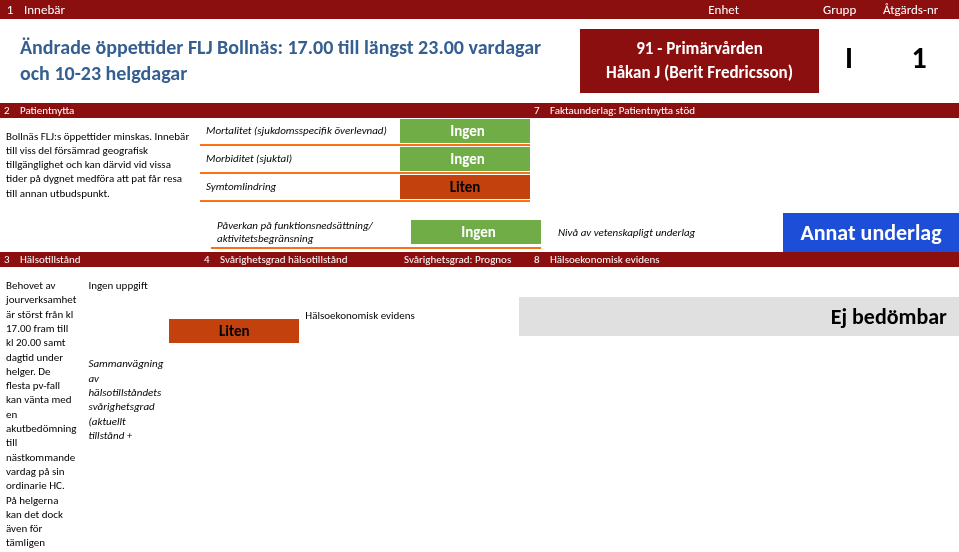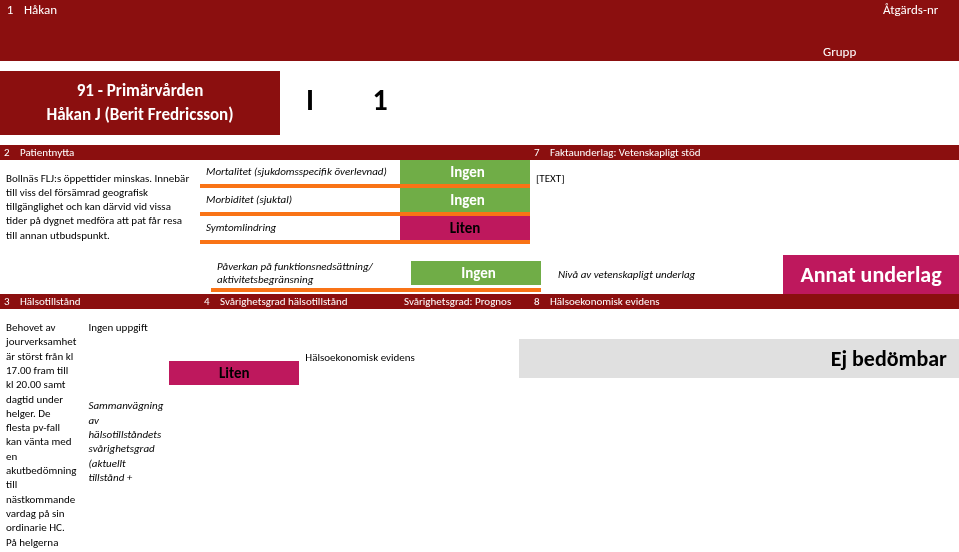--- a/index.html
+++ b/index.html
@@ -2,101 +2,104 @@
 <html><head>
 <meta charset="utf-8">
 <style>
   * { box-sizing: border-box; margin: 0; padding: 0; }
   body { font-family: Calibri, Arial, sans-serif; font-size: 12px; color: #000; background: #fff; width: 959px; }
   
   .header-row { display: flex; background: #8B0F0F; color: #fff; font-size: 13px; }
   .h-num { width: 20px; text-align: center; padding: 2px; }
   .h-atgard { flex: 1; padding: 2px 4px; }
   .h-enhet { width: 280px; padding: 2px 4px; text-align: right; padding-right: 80px; }
-  .h-grupp { width: 60px; padding: 2px 4px; margin-top: 42px; }
+  .h-grupp { width: 60px; padding: 2px 4px; }
   .h-atgnr { width: 80px; padding: 2px 4px; }
   
   .top-section { display: flex; padding: 10px 0; }
   .title-block { flex: 1; padding: 5px 20px; }
   .title-text { font-size: 20px; font-weight: bold; color: #365F91; line-height: 1.3; }
   
-  .unit-block { width: 280px; background: #8B0F0F; color: #fff; font-weight: bold; text-align: center; padding: 8px 20px; }
+  .unit-block { width: 239px; background: #8B0F0F; color: #fff; font-weight: bold; text-align: center; padding: 8px 20px; }
   .unit-line { font-size: 17px; line-height: 1.4; }
   
   .grupp-block { width: 60px; text-align: center; font-size: 30px; font-weight: bold; padding-top: 10px; }
   .atgnr-block { width: 80px; text-align: center; font-size: 30px; font-weight: bold; padding-top: 10px; }
   
-  .metric-row { display: flex; align-items: center; min-height: 28px; border-bottom: 4px solid #f97316; }
+  .metric-row { display: flex; align-items: center; min-height: 28px; border-bottom: 2px solid #f97316; }
   .metric-label { width: 200px; font-style: italic; padding: 2px 6px; font-size: 11px; }
   .metric-value { width: 130px; text-align: center; font-weight: bold; font-size: 15px; padding: 3px; }
   .val-green { background: #70AD47; color: #fff; padding-left: 8px; }
-  .val-lightgreen { background: #be185d; color: #000; }
+  .val-lightgreen { background: #c2410c; color: #000; }
   
   .big-badge { text-align: center; font-size: 22px; font-weight: bold; padding: 6px 10px; }
-  .badge-annat { background: #be185d; color: #fff; }
+  .badge-annat { background: #1d4ed8; color: #fff; }
   .badge-ej { background: #e0e0e0; color: #000; }
   
   .niva-label { font-size: 11px; padding: 4px 6px; font-style: italic; }
   .sub-header { background: #8B0F0F; color: #fff; font-size: 11px; padding: 1px 4px; display:flex; }
   .sub-num { width: 16px; display:inline-block; }
   
   .layout-row { display: flex; width: 959px; }
   .cw-200 { width: 200px; }
   .cw-rest { flex: 1; }
   .italic { font-style: italic; }
   .pad { padding: 12px 6px; }
   .small { font-size: 11px; line-height: 1.3; }
 </style>
 </head>
 <body>
 
 <div class="header-row">
   <div class="h-num">1</div>
-  <div class="h-atgard">Håkan</div>
+  <div class="h-atgard">Innebär</div>
+  <div class="h-enhet">Enhet</div>
   <div class="h-grupp">Grupp</div>
   <div class="h-atgnr">Åtgärds-nr</div>
 </div>
 
 <div class="top-section">
+  <div class="title-block">
+    <div class="title-text">Ändrade öppettider FLJ Bollnäs: 17.00 till längst 23.00 vardagar och 10-23 helgdagar</div>
+  </div>
   <div class="unit-block">
     <div class="unit-line">91 - Primärvården</div>
     <div class="unit-line">Håkan J (Berit Fredricsson)</div>
   </div>
   <div class="grupp-block">I</div>
   <div class="atgnr-block">1</div>
 </div>
 
 <div class="layout-row">
   <div style="width:530px" class="sub-header">
     <span class="sub-num">2</span>
     <span>Patientnytta</span>
   </div>
   <div style="flex:1" class="sub-header">
     <span class="sub-num">7</span>
-    <span>Faktaunderlag: Vetenskapligt stöd</span>
+    <span>Faktaunderlag: Patientnytta stöd</span>
   </div>
 </div>
 
 <div class="layout-row">
   <div class="cw-200 small pad">Bollnäs FLJ:s öppettider minskas. Innebär till viss del försämrad geografisk tillgänglighet och kan därvid vid vissa tider på dygnet medföra att pat får resa till annan utbudspunkt.</div>
   <div style="width:330px">
     <div class="metric-row">
       <div class="metric-label">Mortalitet (sjukdomsspecifik överlevnad)</div>
       <div class="metric-value val-green">Ingen</div>
     </div>
     <div class="metric-row">
       <div class="metric-label">Morbiditet (sjuktal)</div>
       <div class="metric-value val-green">Ingen</div>
     </div>
     <div class="metric-row">
       <div class="metric-label">Symtomlindring</div>
       <div class="metric-value val-lightgreen">Liten</div>
     </div>
   </div>
-  <div class="cw-rest small pad">[TEXT]</div>
 </div>
 
 <div class="layout-row" style="align-items:center;gap:11px;">
   <div class="cw-200"></div>
   <div class="metric-row" style="width:330px">
     <div class="metric-label">Påverkan på funktionsnedsättning/ aktivitetsbegränsning</div>
     <div class="metric-value val-green">Ingen</div>
   </div>
   <div class="niva-label" style="width:220px">Nivå av vetenskapligt underlag</div>
   <div class="big-badge badge-annat" style="flex:1">Annat underlag</div>

